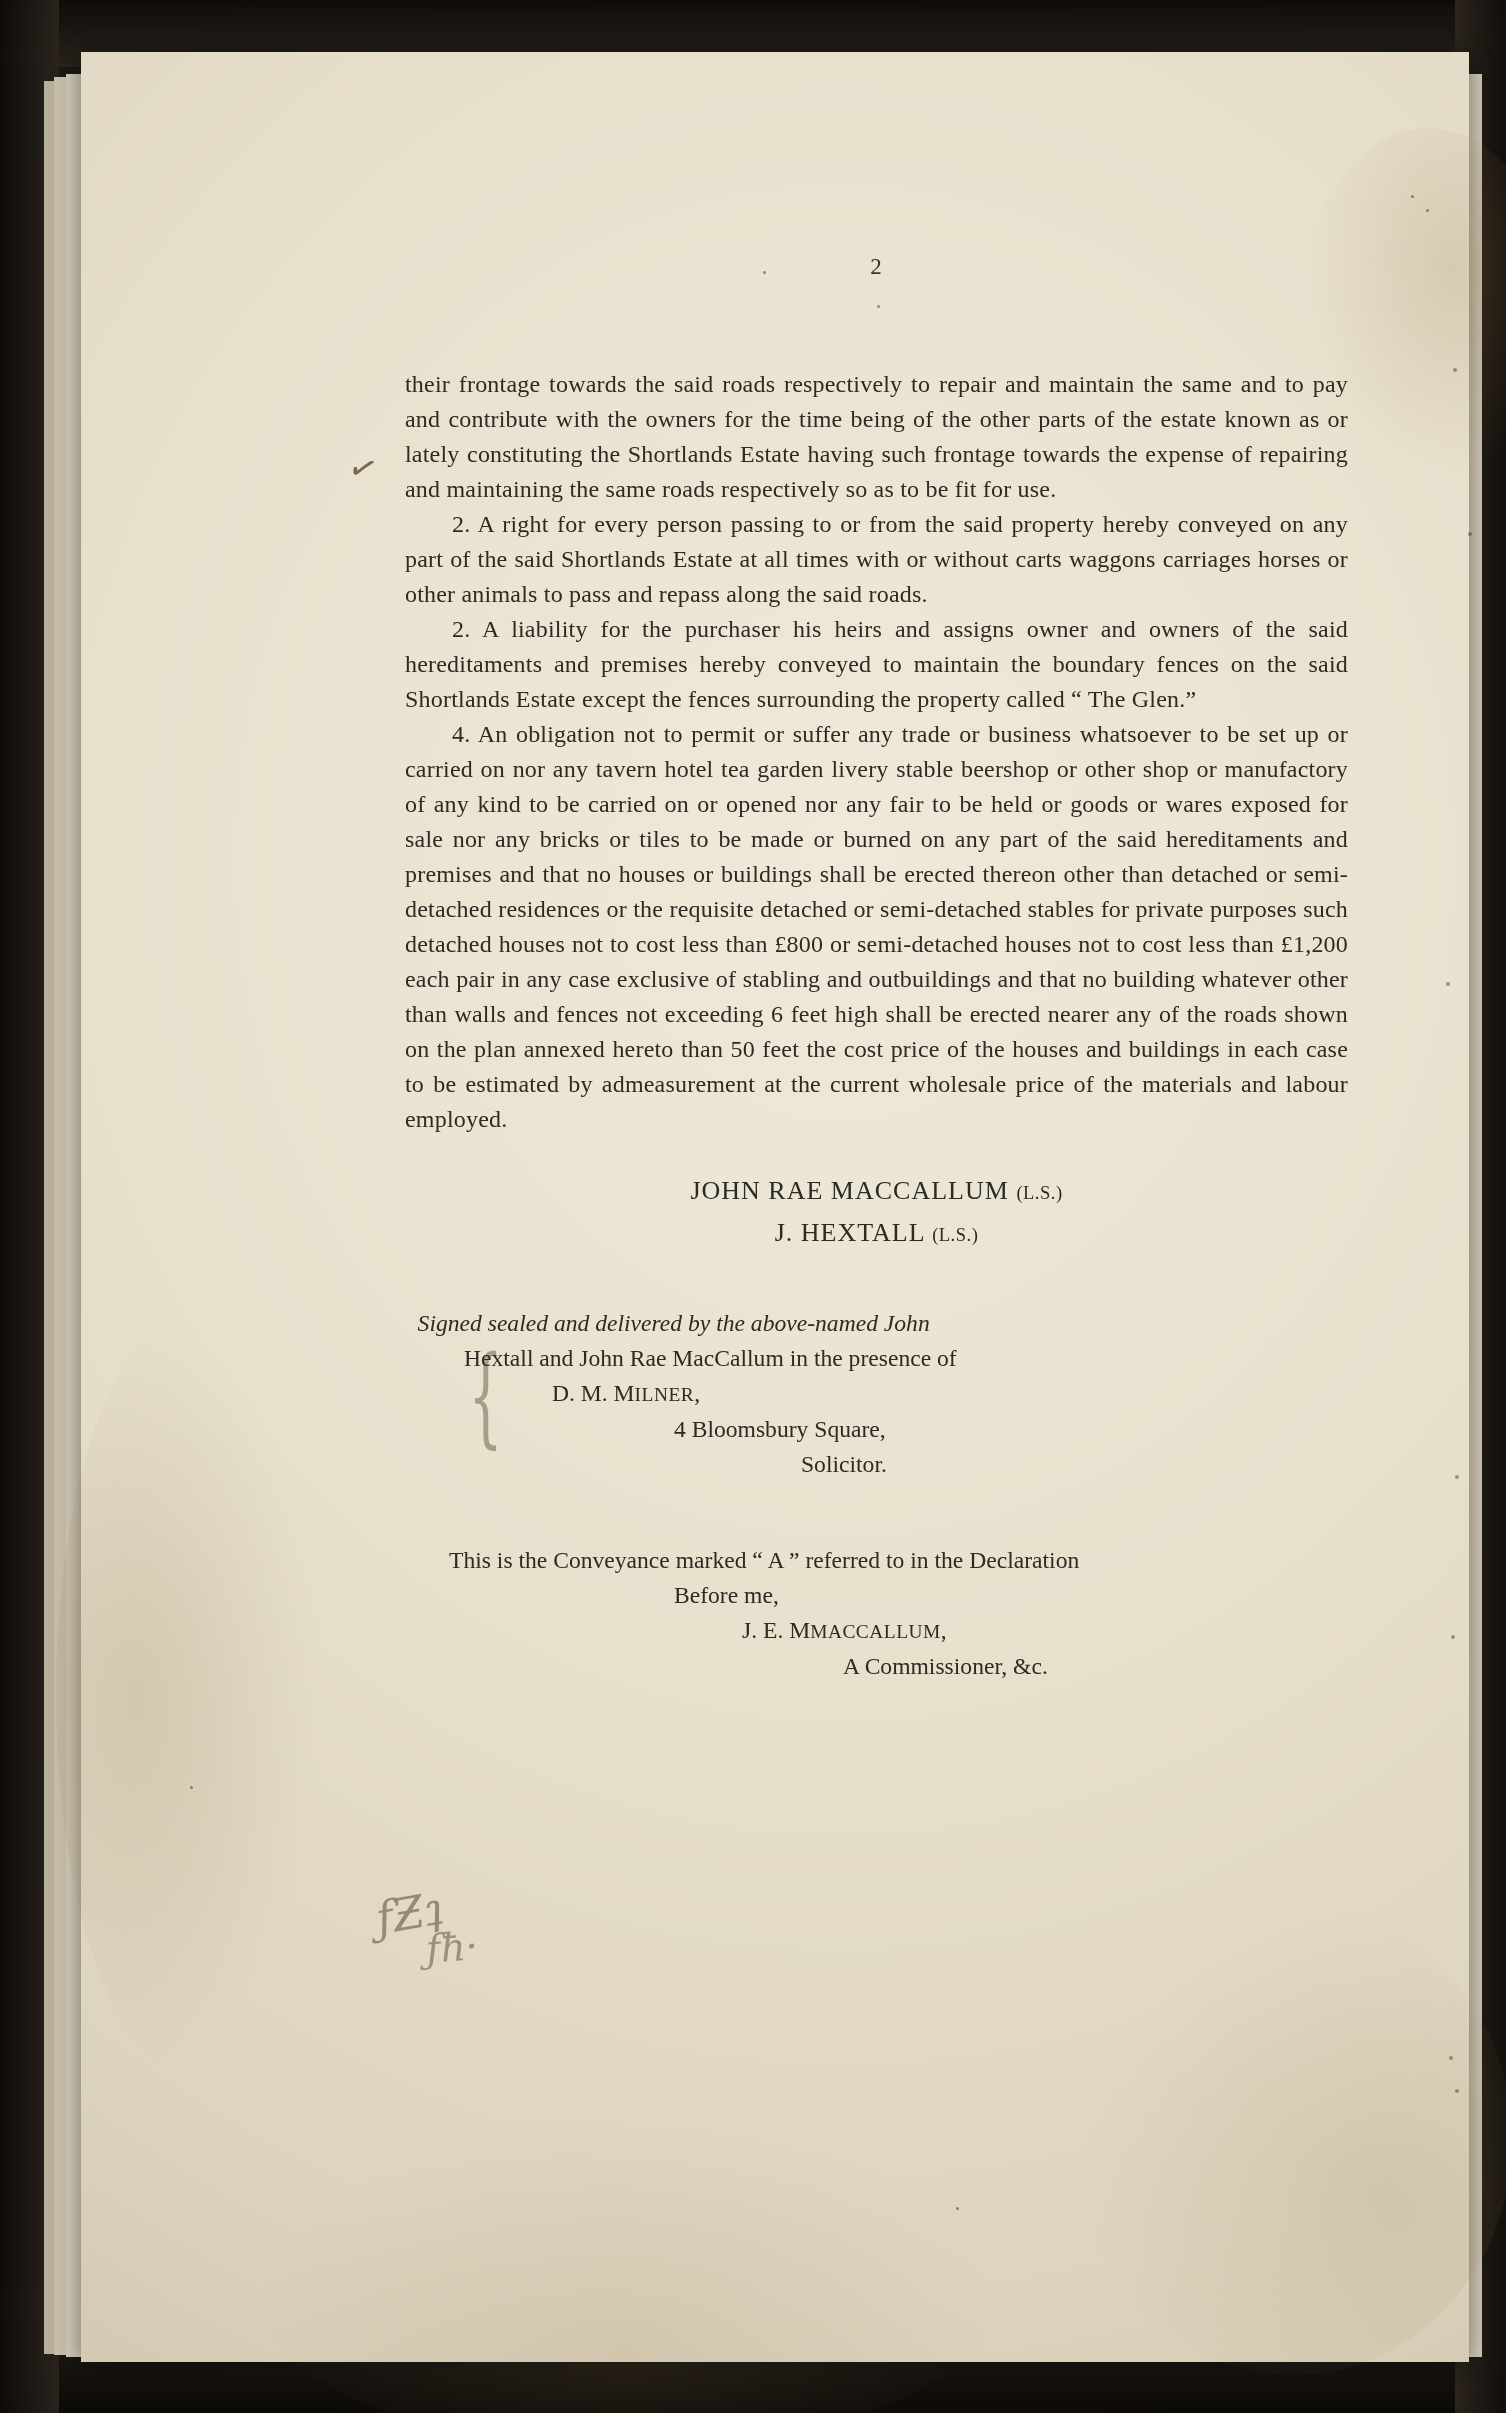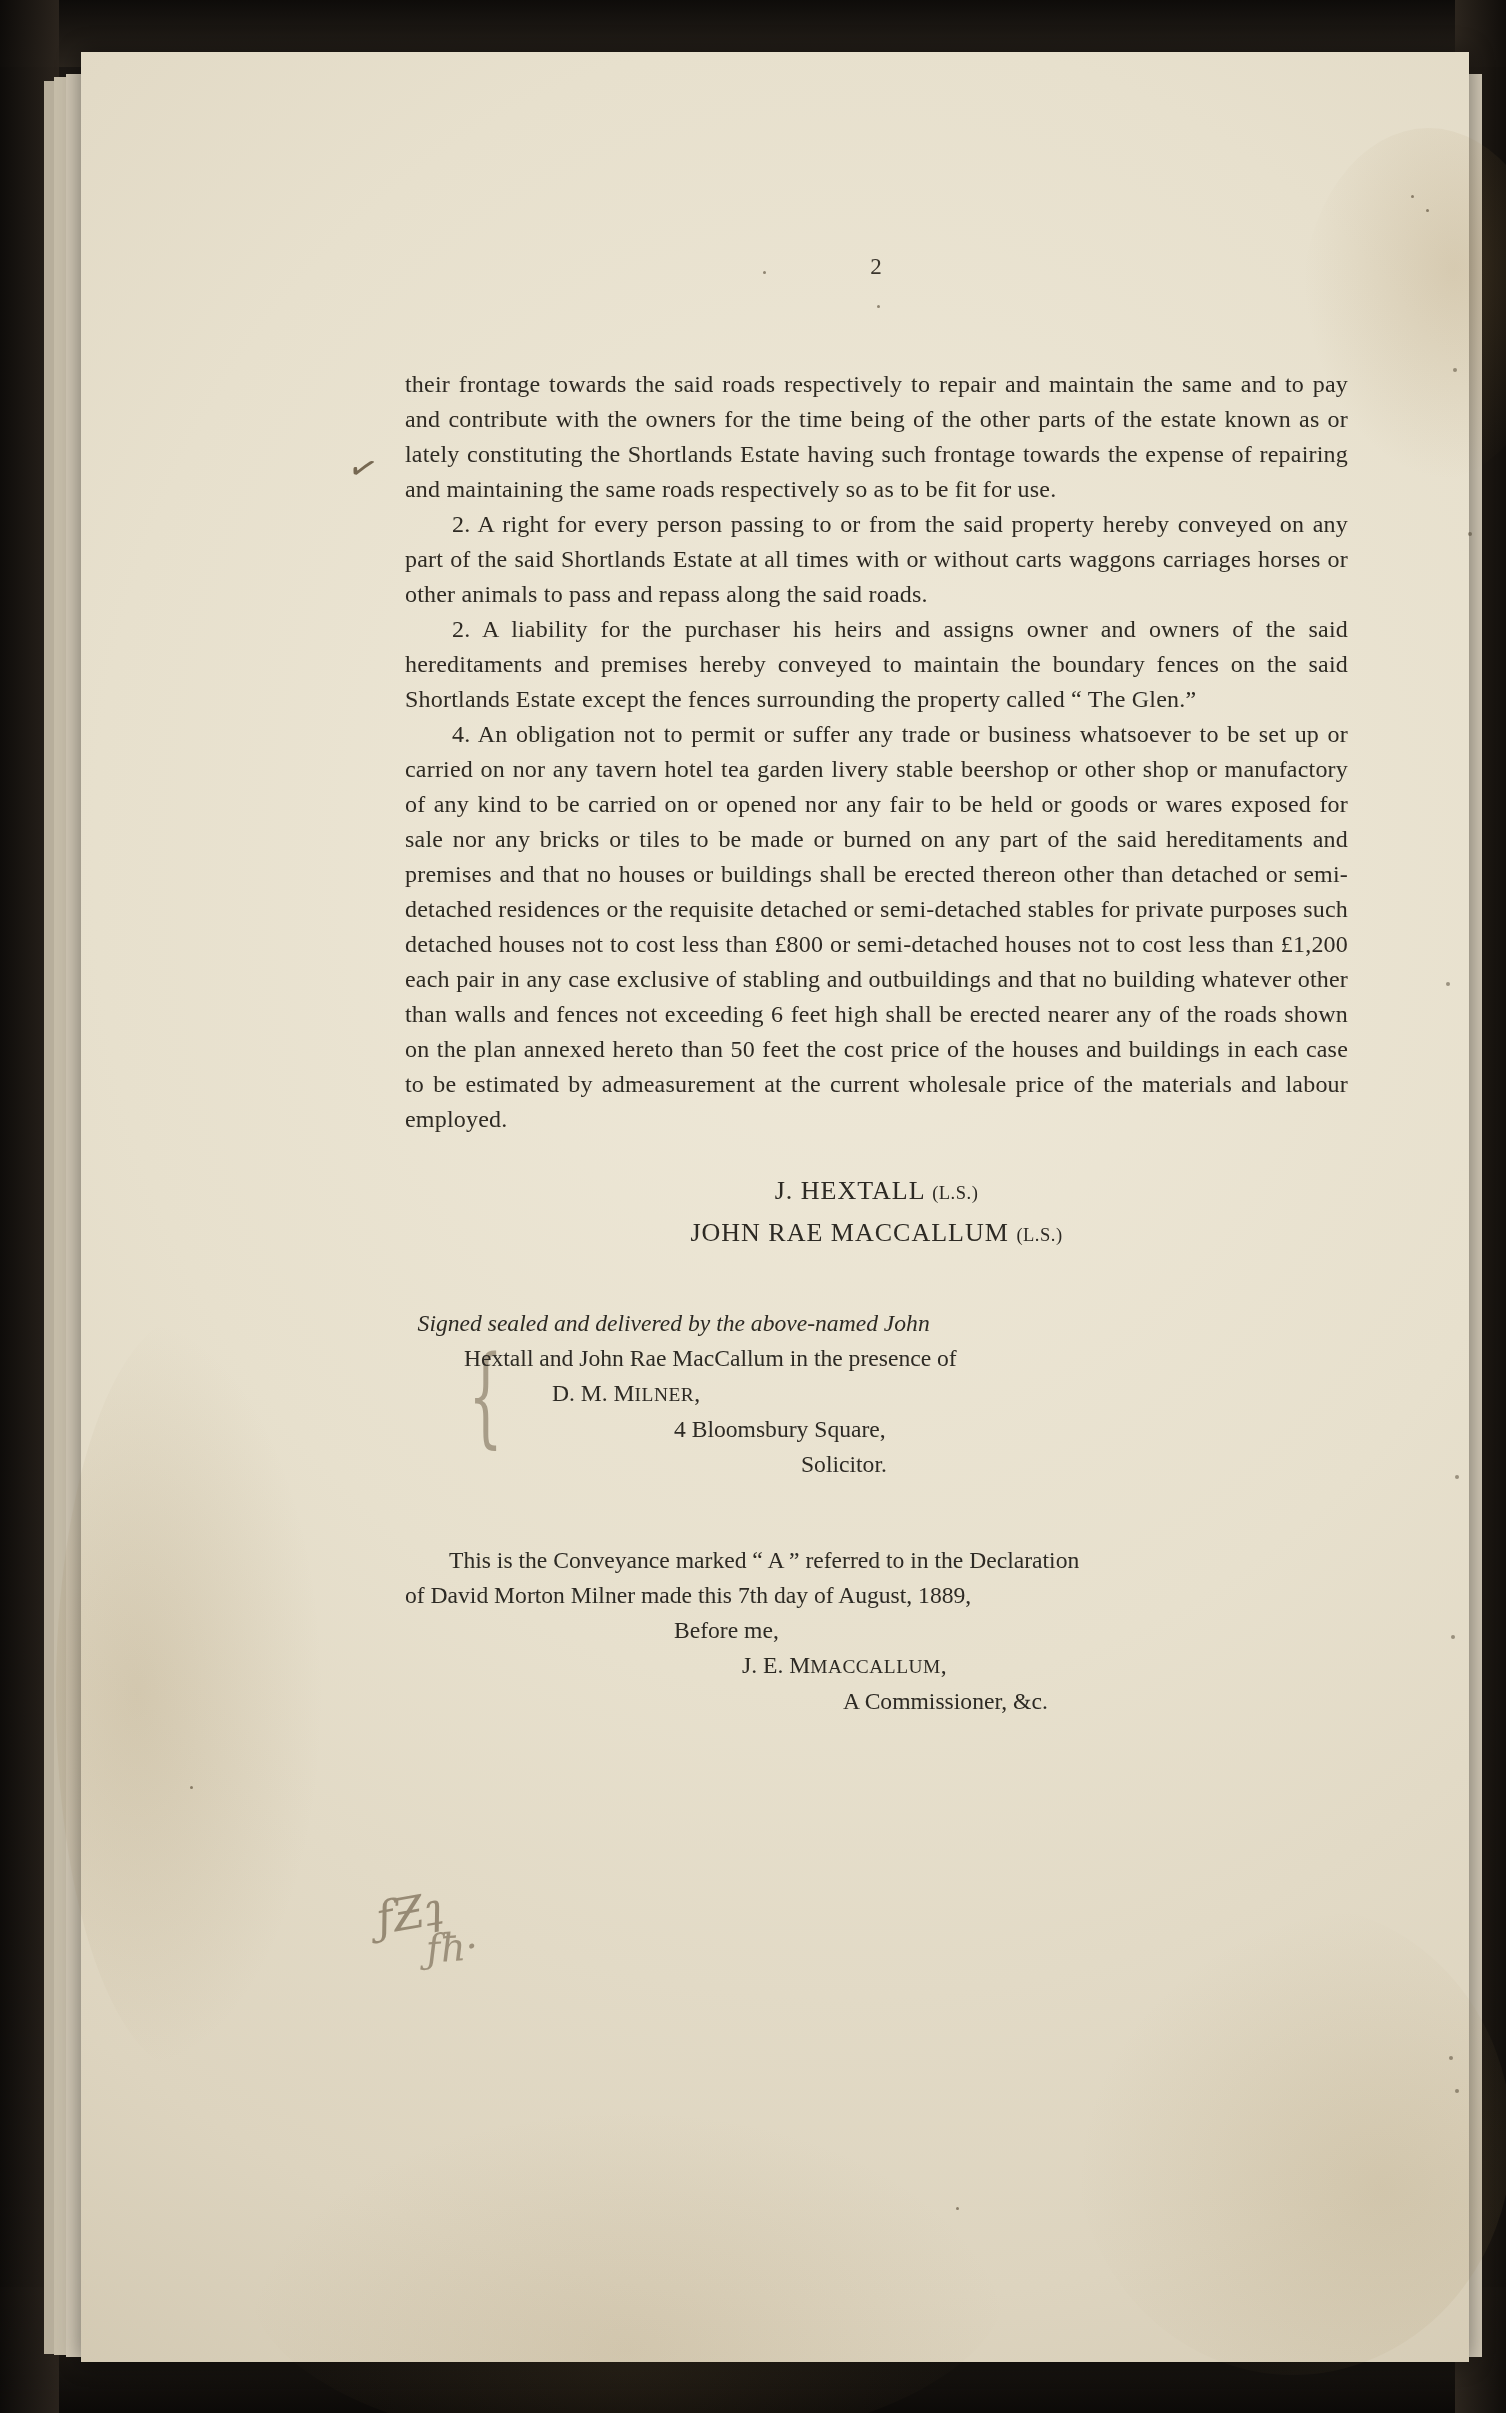--- a/index.html
+++ b/index.html
@@ -250,42 +250,41 @@
 
       <div class="page-number">2</div>
 
       <p class="para">their frontage towards the said roads respectively to repair and maintain the same and to pay and contribute with the owners for the time being of the other parts of the estate known as or lately constituting the Shortlands Estate having such frontage towards the expense of repairing and maintaining the same roads respectively so as to be fit for use.</p>
       <p class="para indent">2. A right for every person passing to or from the said property hereby conveyed on any part of the said Shortlands Estate at all times with or without carts waggons carriages horses or other animals to pass and repass along the said roads.</p>
       <p class="para indent">2. A liability for the purchaser his heirs and assigns owner and owners of the said hereditaments and premises hereby conveyed to maintain the boundary fences on the said Shortlands Estate except the fences surrounding the property called “ The Glen.”</p>
       <p class="para indent">4. An obligation not to permit or suffer any trade or business whatsoever to be set up or carried on nor any tavern hotel tea garden livery stable beershop or other shop or manufactory of any kind to be carried on or opened nor any fair to be held or goods or wares exposed for sale nor any bricks or tiles to be made or burned on any part of the said hereditaments and premises and that no houses or buildings shall be erected thereon other than detached or semi-detached residences or the requisite detached or semi-detached stables for private purposes such detached houses not to cost less than £800 or semi-detached houses not to cost less than £1,200 each pair in any case exclusive of stabling and outbuildings and that no building whatever other than walls and fences not exceeding 6 feet high shall be erected nearer any of the roads shown on the plan annexed hereto than 50 feet the cost price of the houses and buildings in each case to be estimated by admeasurement at the current wholesale price of the materials and labour employed.</p>
 
       <div class="signatures">
         <div class="line">
+          <span>JOHN RAE MACCALLUM</span>
+          <span class="smallcaps">(L.S.)</span>
+        </div>
+        <div class="line">
           <span>J. HEXTALL</span>
-          <span class="smallcaps">(L.S.)</span>
-        </div>
-        <div class="line">
-          <span>JOHN RAE MACCALLUM</span>
           <span class="smallcaps">(L.S.)</span>
         </div>
       </div>
 
       <div class="attestation">
         <div class="ln1">Signed sealed and delivered by the above-named John</div>
         <div class="ln2">Hextall and John Rae MacCallum in the presence of</div>
         <div class="ln3">
           <span>D. M. M</span><span class="sc">ILNER</span><span>,</span>
         </div>
         <div class="ln4">4 Bloomsbury Square,</div>
         <div class="ln5">Solicitor.</div>
       </div>
 
       <div class="declaration">
         <div class="d1">This is the Conveyance marked “ A ” referred to in the Declaration</div>
-        <div class="d2">of David Morton Milner made this 7th day of August, 1889,</div>
         <div class="d3">Before me,</div>
         <div class="d4">
           <span>J. E. M</span><span class="sc">MACCALLUM</span><span>,</span>
         </div>
         <div class="d5">A Commissioner, &amp;c.</div>
       </div>
 
     </div>
   </div>
 </div>

